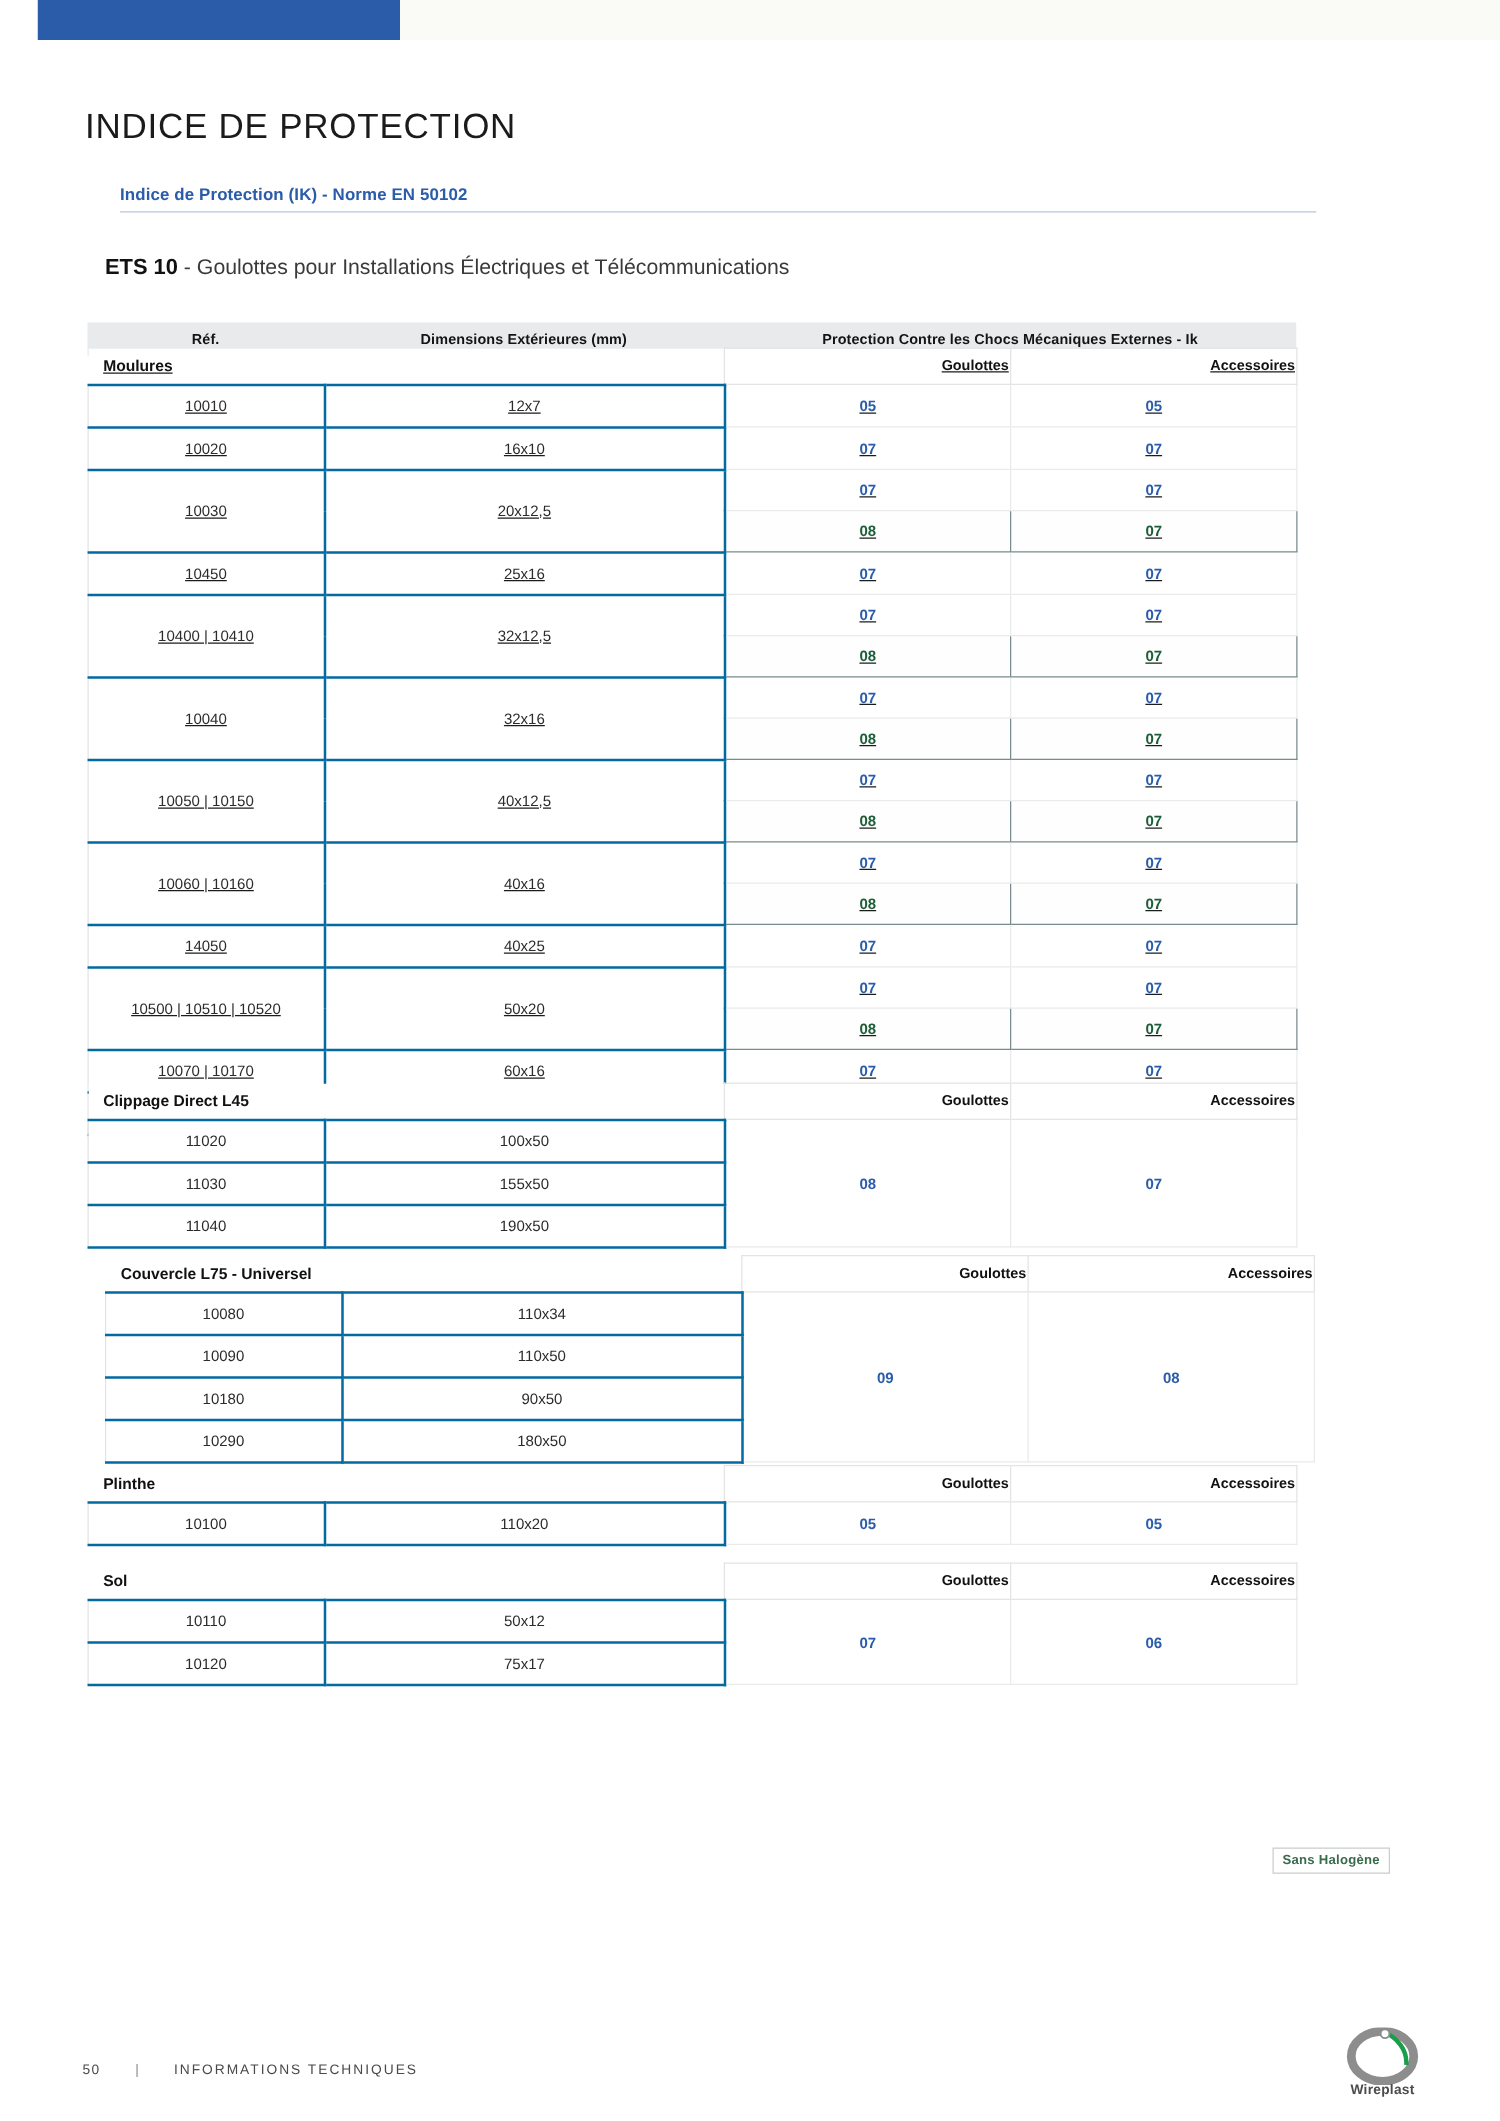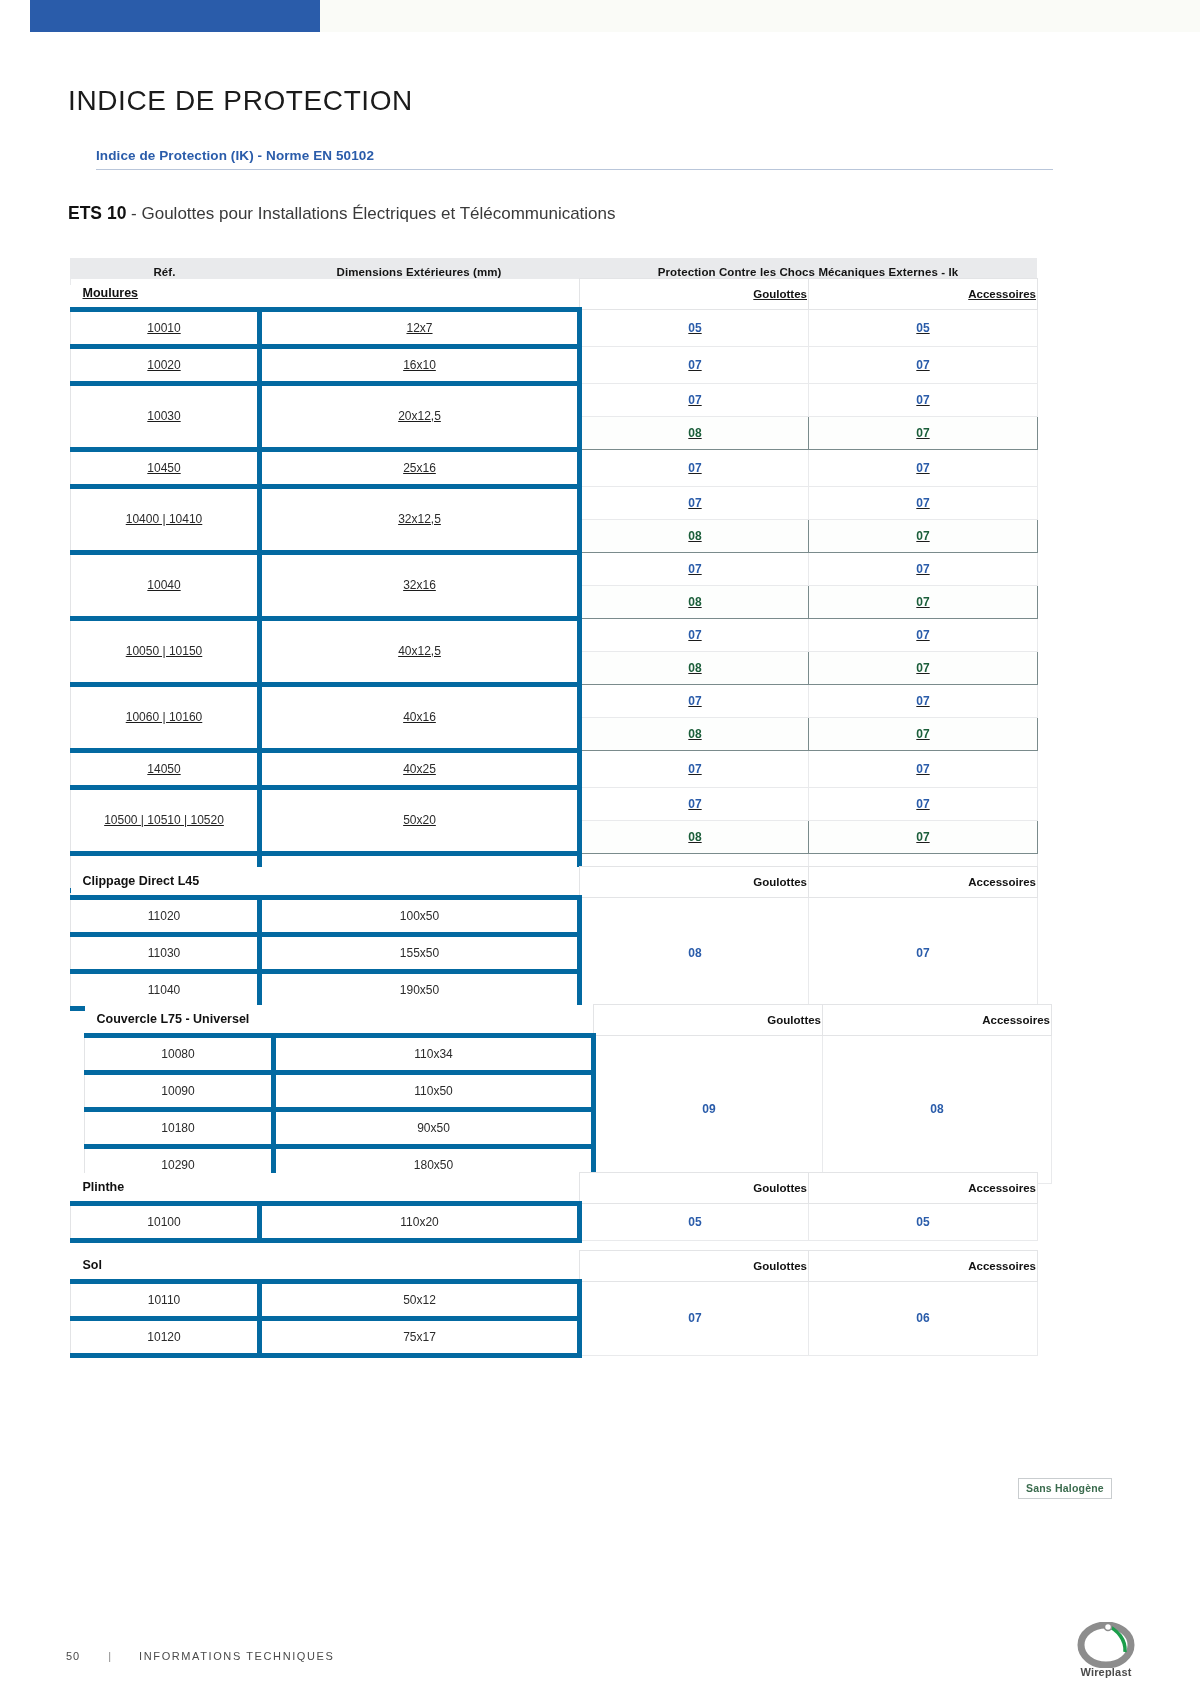--- a/index.html
+++ b/index.html
@@ -28,21 +28,21 @@
   }
 
   #section-heading-wrap{position:absolute;left:96px;top:148px;width:957px;}
   #section-heading{
     font-size:13.5px;font-weight:bold;color:#2a5caa;letter-spacing:.1px;
     padding-bottom:6px;
   }
   #section-heading-rule{height:1px;background:#b9c6da;width:100%;}
 
   #subtitle{
-    position:absolute;left:68px;top:203px;
+    position:absolute;left:84px;top:203px;
     font-size:17px;color:#3a3a3a;font-weight:400;white-space:nowrap;
   }
   #subtitle .strong{font-weight:bold;color:#111;font-size:17.5px;}
 
   
   #master-head{position:absolute;left:70px;top:238px;width:967px;height:27px;
       background:#e9eaec;display:flex;align-items:center;margin-top:20px;}
   #master-head .mh{
     font-size:11.5px;font-weight:bold;color:#141414;text-align:center;letter-spacing:.1px;
   }
@@ -52,21 +52,21 @@
 
   .grp{position:absolute;left:70px;width:967px;}
   .grp table{border-collapse:collapse;table-layout:fixed;width:967px;}
 
   .c-ref{width:189px;}
   .c-dim{width:320px;}
   .c-gou{width:229px;}
   .c-acc{width:229px;}
 
   td.refc,td.dimc{
-    border:5px solid #0369a1;
+    border:2px solid #0369a1;
     font-size:12px;color:#2b2b2b;text-align:center;vertical-align:middle;
     background:#fff;height:30px;
   }
   td.refc{border-left:1px solid #e3e4e6;}
   td.grpname{
     border:none;background:#fff;
     font-size:12.5px;font-weight:bold;color:#111;text-align:left;
     padding-left:12px;height:26px;vertical-align:middle;
   }
 

